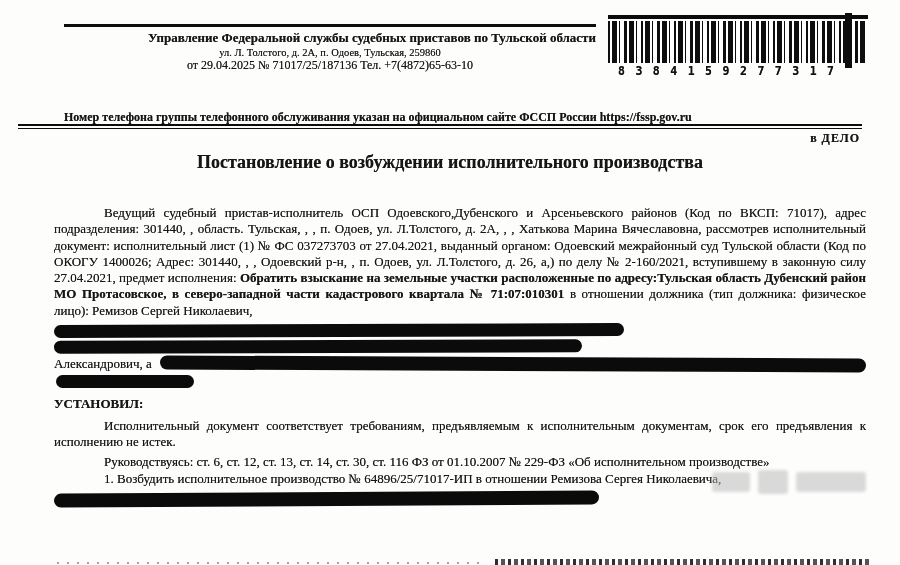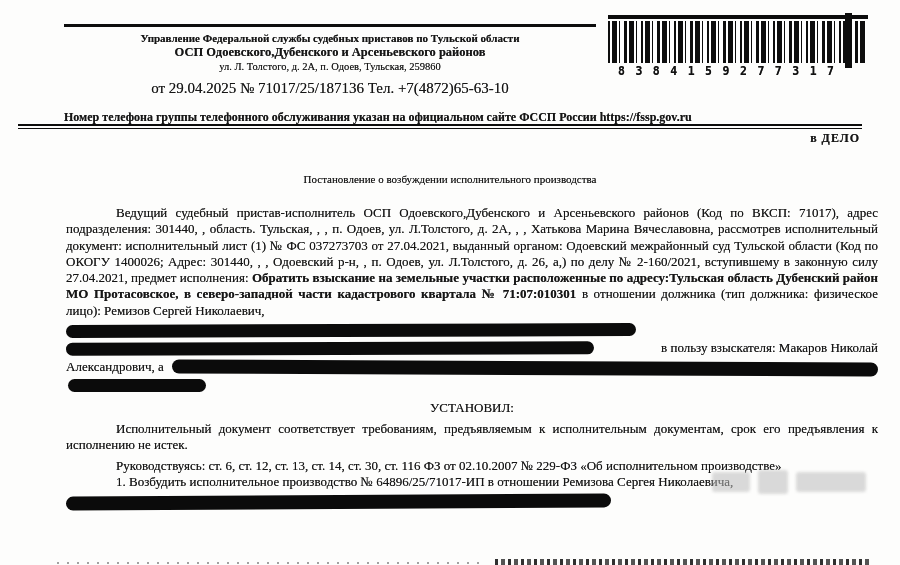--- a/index.html
+++ b/index.html
@@ -7,24 +7,24 @@
     position:relative; width:900px; height:565px; overflow:hidden;
     background:#fdfdfc; color:#161616;
     font-family:"Liberation Serif", serif;
     text-shadow:0 0 .5px rgba(10,10,10,.65);
   }
   
   .hdr-left {
     position:absolute; left:64px; top:24px; width:532px; text-align:center;
     border-top:3px solid #0d0d0d; padding-top:4px;
   }
-  .hdr-l1 { font-weight:bold; font-size:11px;   line-height:14px; }
+  .hdr-l1 { font-weight:bold; font-size:13px;   line-height:14px;text-align:right; }
   .hdr-l2 { font-weight:bold; font-size:12.5px; line-height:14px; }
   .hdr-l3 { font-size:10.5px; line-height:12px; margin-top:2px; }
-  .hdr-l4 { font-size:15px; line-height:12px;margin-top:9px; }
+  .hdr-l4 { font-size:12px; line-height:12px; }
   .barcode { position:absolute; left:594px; top:15px; width:258px;padding-left:14px; }
   .barcode-topline { height:4px; background:#0c0c0c; width:260px; margin-bottom:2px; }
   .barcode-stripes {
     height:42px;
     background:
       repeating-linear-gradient(90deg,
         #0e0e0e 0 2px, #fff 2px 4px, #0e0e0e 4px 9px, #fff 9px 11px,
         #0e0e0e 11px 12px, #fff 12px 16px, #0e0e0e 16px 19px, #fff 19px 21px,
         #0e0e0e 21px 26px, #fff 26px 28px, #0e0e0e 28px 29px, #fff 29px 33px);
   }
@@ -36,36 +36,36 @@
   
   .notice { position:absolute; left:64px; font-weight:bold; font-size:12px;
             text-decoration:underline; text-underline-offset:3px; }
   .notice1 { top:91px; }
   .notice2 { top:110px; }
   .double-rule { position:absolute; left:18px; top:124px; width:844px; height:2px;
                  border-top:2.5px solid #0d0d0d; border-bottom:1.5px solid #0d0d0d; }
   .v-delo { position:absolute; right:40px; top:131px; font-weight:bold; font-size:12px; letter-spacing:1px; }
   
   .doc-title { position:absolute; left:0; top:152px; width:100%; text-align:center;
-               font-weight:normal; font-size:11px;margin-top:21px; }
+               font-weight:bold; font-size:18px; }
   .date-row { position:absolute; left:63px; top:181px; width:792px;
               display:flex; justify-content:space-between; font-size:12.5px; }
   
-  .body { position:absolute; left:66px; top:205px; width:812px;
+  .body { position:absolute; left:54px; top:205px; width:812px;
           font-size:13px; line-height:16.3px; text-align:justify; }
   .body p { margin:0; }
   .indent { text-indent:50px; }
   .redact { background:#0b0b0b; height:13px; border-radius:7px; }
   .r-row { display:flex; align-items:center; justify-content:space-between; margin:3px 0; }
   .bar-a { width:570px; margin-top:5px; transform:rotate(-.2deg); }
   .bar-b { width:528px; transform:rotate(-.15deg); }
   .bar-c { flex:1; margin-left:8px; height:14px; border-radius:8px; transform:rotate(.25deg); }
   .bar-d { width:138px; margin:2px 0 0 2px; }
   .bar-e { width:545px; height:14px; margin-top:5px; transform:rotate(-.35deg); }
-  .heading { text-align:center; font-weight:normal; font-size:13px; margin:8px 0 5px; }
+  .heading { font-weight:bold; font-size:13px; margin:8px 0 5px; }
   .heading2 { text-align:center; font-weight:bold; font-size:13px; margin:10px 0 7px; }
   .p2 { margin-top:2px !important; }
   .p3 { margin-top:4px !important; }
   
   .ghost { position:absolute; right:28px; top:470px; width:160px; height:26px;
            filter:blur(1.6px); opacity:.55; }
   .ghost i { position:absolute; background:#bdbdbd; border-radius:3px; }
   .g1 { left:0;   top:2px; width:38px; height:20px; }
   .g2 { left:46px; top:0;  width:30px; height:24px; }
   .g3 { left:84px; top:2px; width:70px; height:20px; }
@@ -76,21 +76,20 @@
            background:repeating-linear-gradient(90deg, rgba(12,12,12,.85) 0 3px, transparent 3px 6px,
              rgba(12,12,12,.7) 6px 10px, transparent 10px 13px); }
 </style>
 </head>
 <body>
 
 <div class="page">
 
   <div class="hdr-left">
     <div class="hdr-l1">Управление Федеральной службы судебных приставов по Тульской области</div>
-    <div class="hdr-l2">ОСП Одоевского,Дубенского и Арсеньевского районов</div>
     <div class="hdr-l3">ул. Л. Толстого, д. 2А, п. Одоев, Тульская, 259860</div>
     <div class="hdr-l4">от 29.04.2025 № 71017/25/187136 Тел. +7(4872)65-63-10</div>
   </div>
 
   <div class="barcode">
     <div class="barcode-topline"></div>
     <div class="barcode-stripes"></div>
     <div class="barcode-digits">8384159277317</div>
   </div>
   <div class="right-bar"></div>
@@ -100,32 +99,31 @@
   <div class="v-delo">в ДЕЛО</div>
 
   <div class="doc-title">Постановление о возбуждении исполнительного производства</div>
 
   <div class="body">
     <p class="indent"><span>Ведущий судебный пристав-исполнитель ОСП Одоевского,Дубенского и Арсеньевского районов (Код по ВКСП: 71017), адрес подразделения: 301440, , область. Тульская, , , п. Одоев, ул. Л.Толстого, д. 2А, , , Хатькова Марина Вячеславовна, рассмотрев исполнительный документ: исполнительный лист (1) № ФС 037273703 от 27.04.2021, выданный органом: Одоевский межрайонный суд Тульской области (Код по ОКОГУ 1400026; Адрес: 301440, , , Одоевский р-н, , п. Одоев, ул. Л.Толстого, д. 26, а,) по делу № 2-160/2021, вступившему в законную силу 27.04.2021, предмет исполнения: </span><b>Обратить взыскание на земельные участки расположенные по адресу:Тульская область Дубенский район МО Протасовское, в северо-западной части кадастрового квартала № 71:07:010301</b><span> в отношении должника (тип должника: физическое лицо): Ремизов Сергей Николаевич,</span></p>
 
     <div class="redact bar-a"></div>
     <div class="r-row">
       <div class="redact bar-b"></div>
-      <span>в пользу взыскателя: Макаров Николай</span>
     </div>
     <div class="r-row">
       <span>Александрович,  а</span>
       <div class="redact bar-c"></div>
     </div>
     <div class="redact bar-d"></div>
 
     <div class="heading">УСТАНОВИЛ:</div>
 
     <p class="indent p2">Исполнительный документ соответствует требованиям, предъявляемым к исполнительным документам, срок его предъявления к исполнению не истек.</p>
-    <p class="indent p3">Руководствуясь: ст. 6, ст. 12, ст. 13, ст. 14, ст. 30, ст. 116 ФЗ от 02.10.2007 № 229-ФЗ «Об исполнительном производстве»</p>
+    <p class="indent p3">Руководствуясь: ст. 6, ст. 12, ст. 13, ст. 14, ст. 30, ст. 116 ФЗ от 01.10.2007 № 229-ФЗ «Об исполнительном производстве»</p>
 
 
     <p class="indent">1. Возбудить исполнительное производство № 64896/25/71017-ИП в отношении Ремизова Сергея Николаевича,</p>
     <div class="redact bar-e"></div>
   </div>
 
   <div class="ghost">
     <i class="g1"></i>
       <i class="g2"></i>
       <i class="g3"></i>

